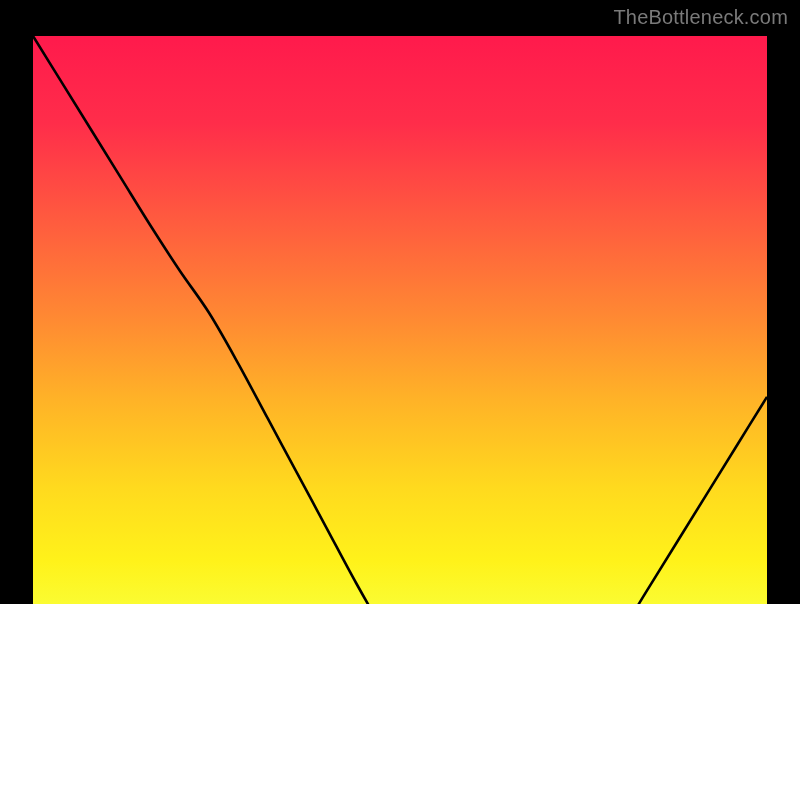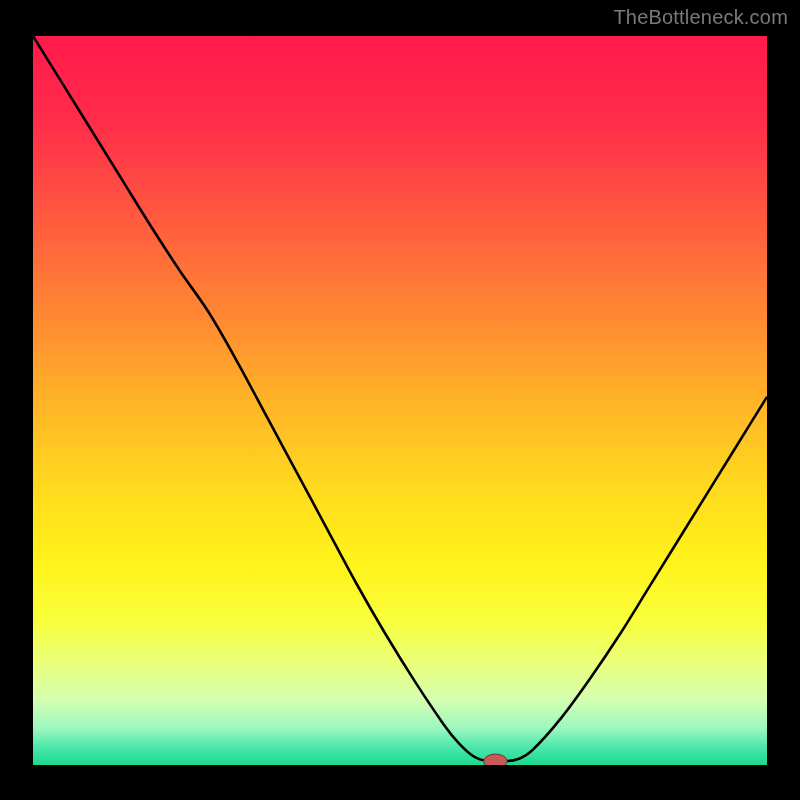--- a/index.html
+++ b/index.html
@@ -4,21 +4,21 @@
 <style>
   body {
     margin: 0;
     padding: 0;
     background: #fff;
     font-family: Arial, sans-serif;
   }
   .chart-container {
     position: relative;
     width: 800px;
-    height: 800px;
+    height: 604px;
   }
   .watermark {
     position: absolute;
     top: 6px;
     right: 12px;
     color: #7a7a7a;
     font-size: 20px;
     font-weight: 500;
     z-index: 10;
     letter-spacing: 0.2px;

